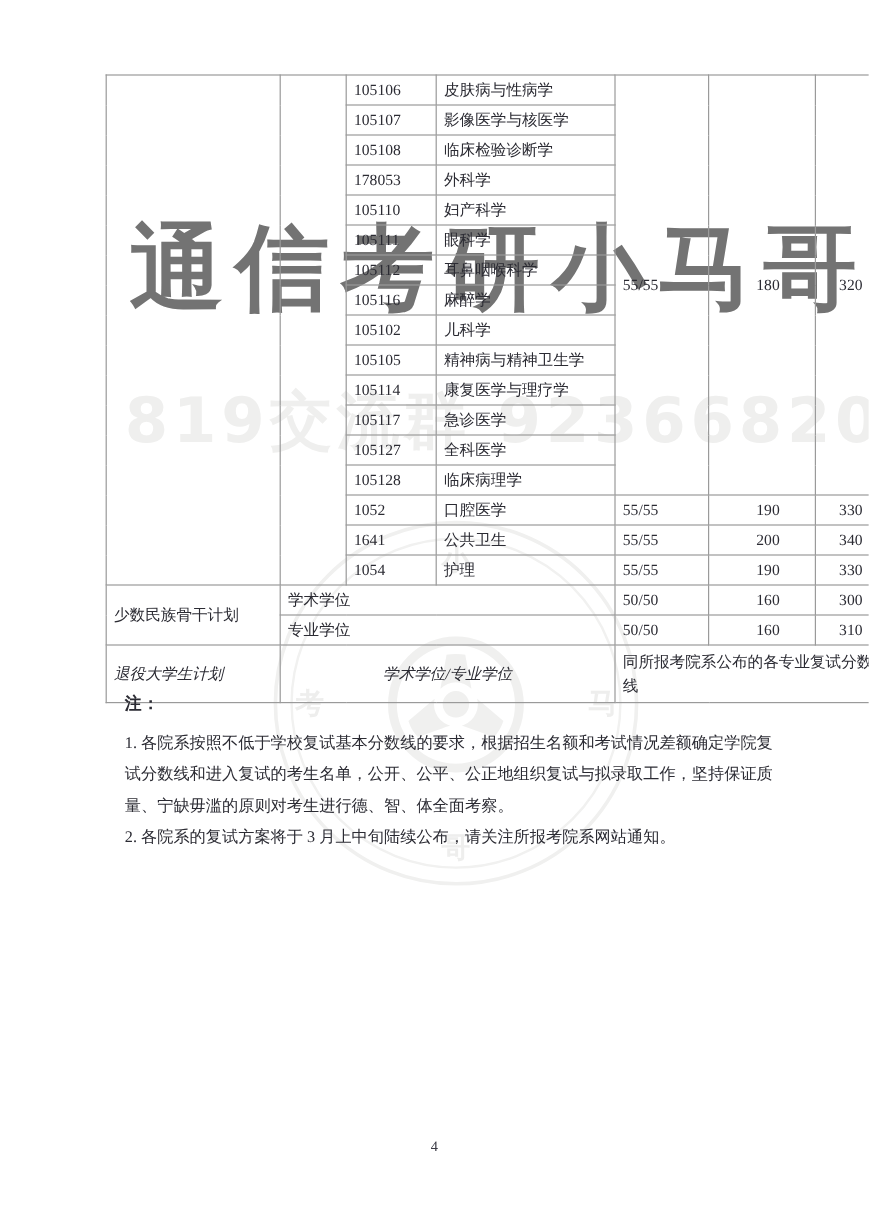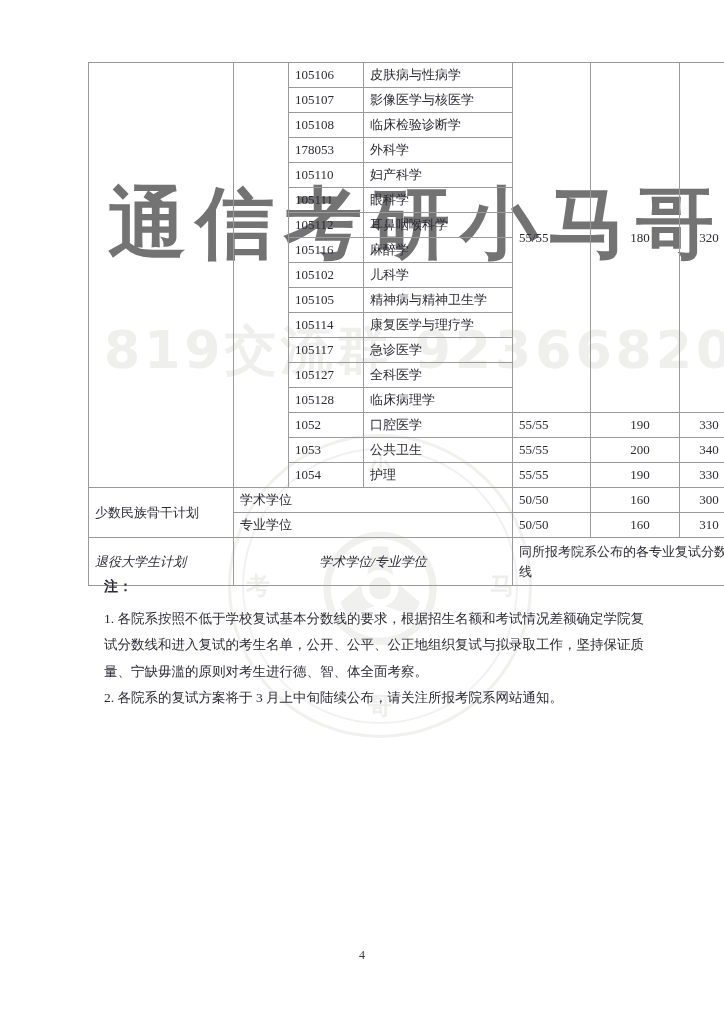--- a/index.html
+++ b/index.html
@@ -250,21 +250,21 @@
         </tr>
 
         <tr>
           <td class="col-code">1052</td>
           <td class="col-name">口腔医学</td>
           <td class="col-single">55/55</td>
           <td class="col-total1">190</td>
           <td class="col-total2">330</td>
         </tr>
         <tr>
-          <td class="col-code">1053</td>
+          <td class="col-code">1641</td>
           <td class="col-name">公共卫生</td>
           <td class="col-single">55/55</td>
           <td class="col-total1">200</td>
           <td class="col-total2">340</td>
         </tr>
         <tr>
           <td class="col-code">1054</td>
           <td class="col-name">护理</td>
           <td class="col-single">55/55</td>
           <td class="col-total1">190</td>

